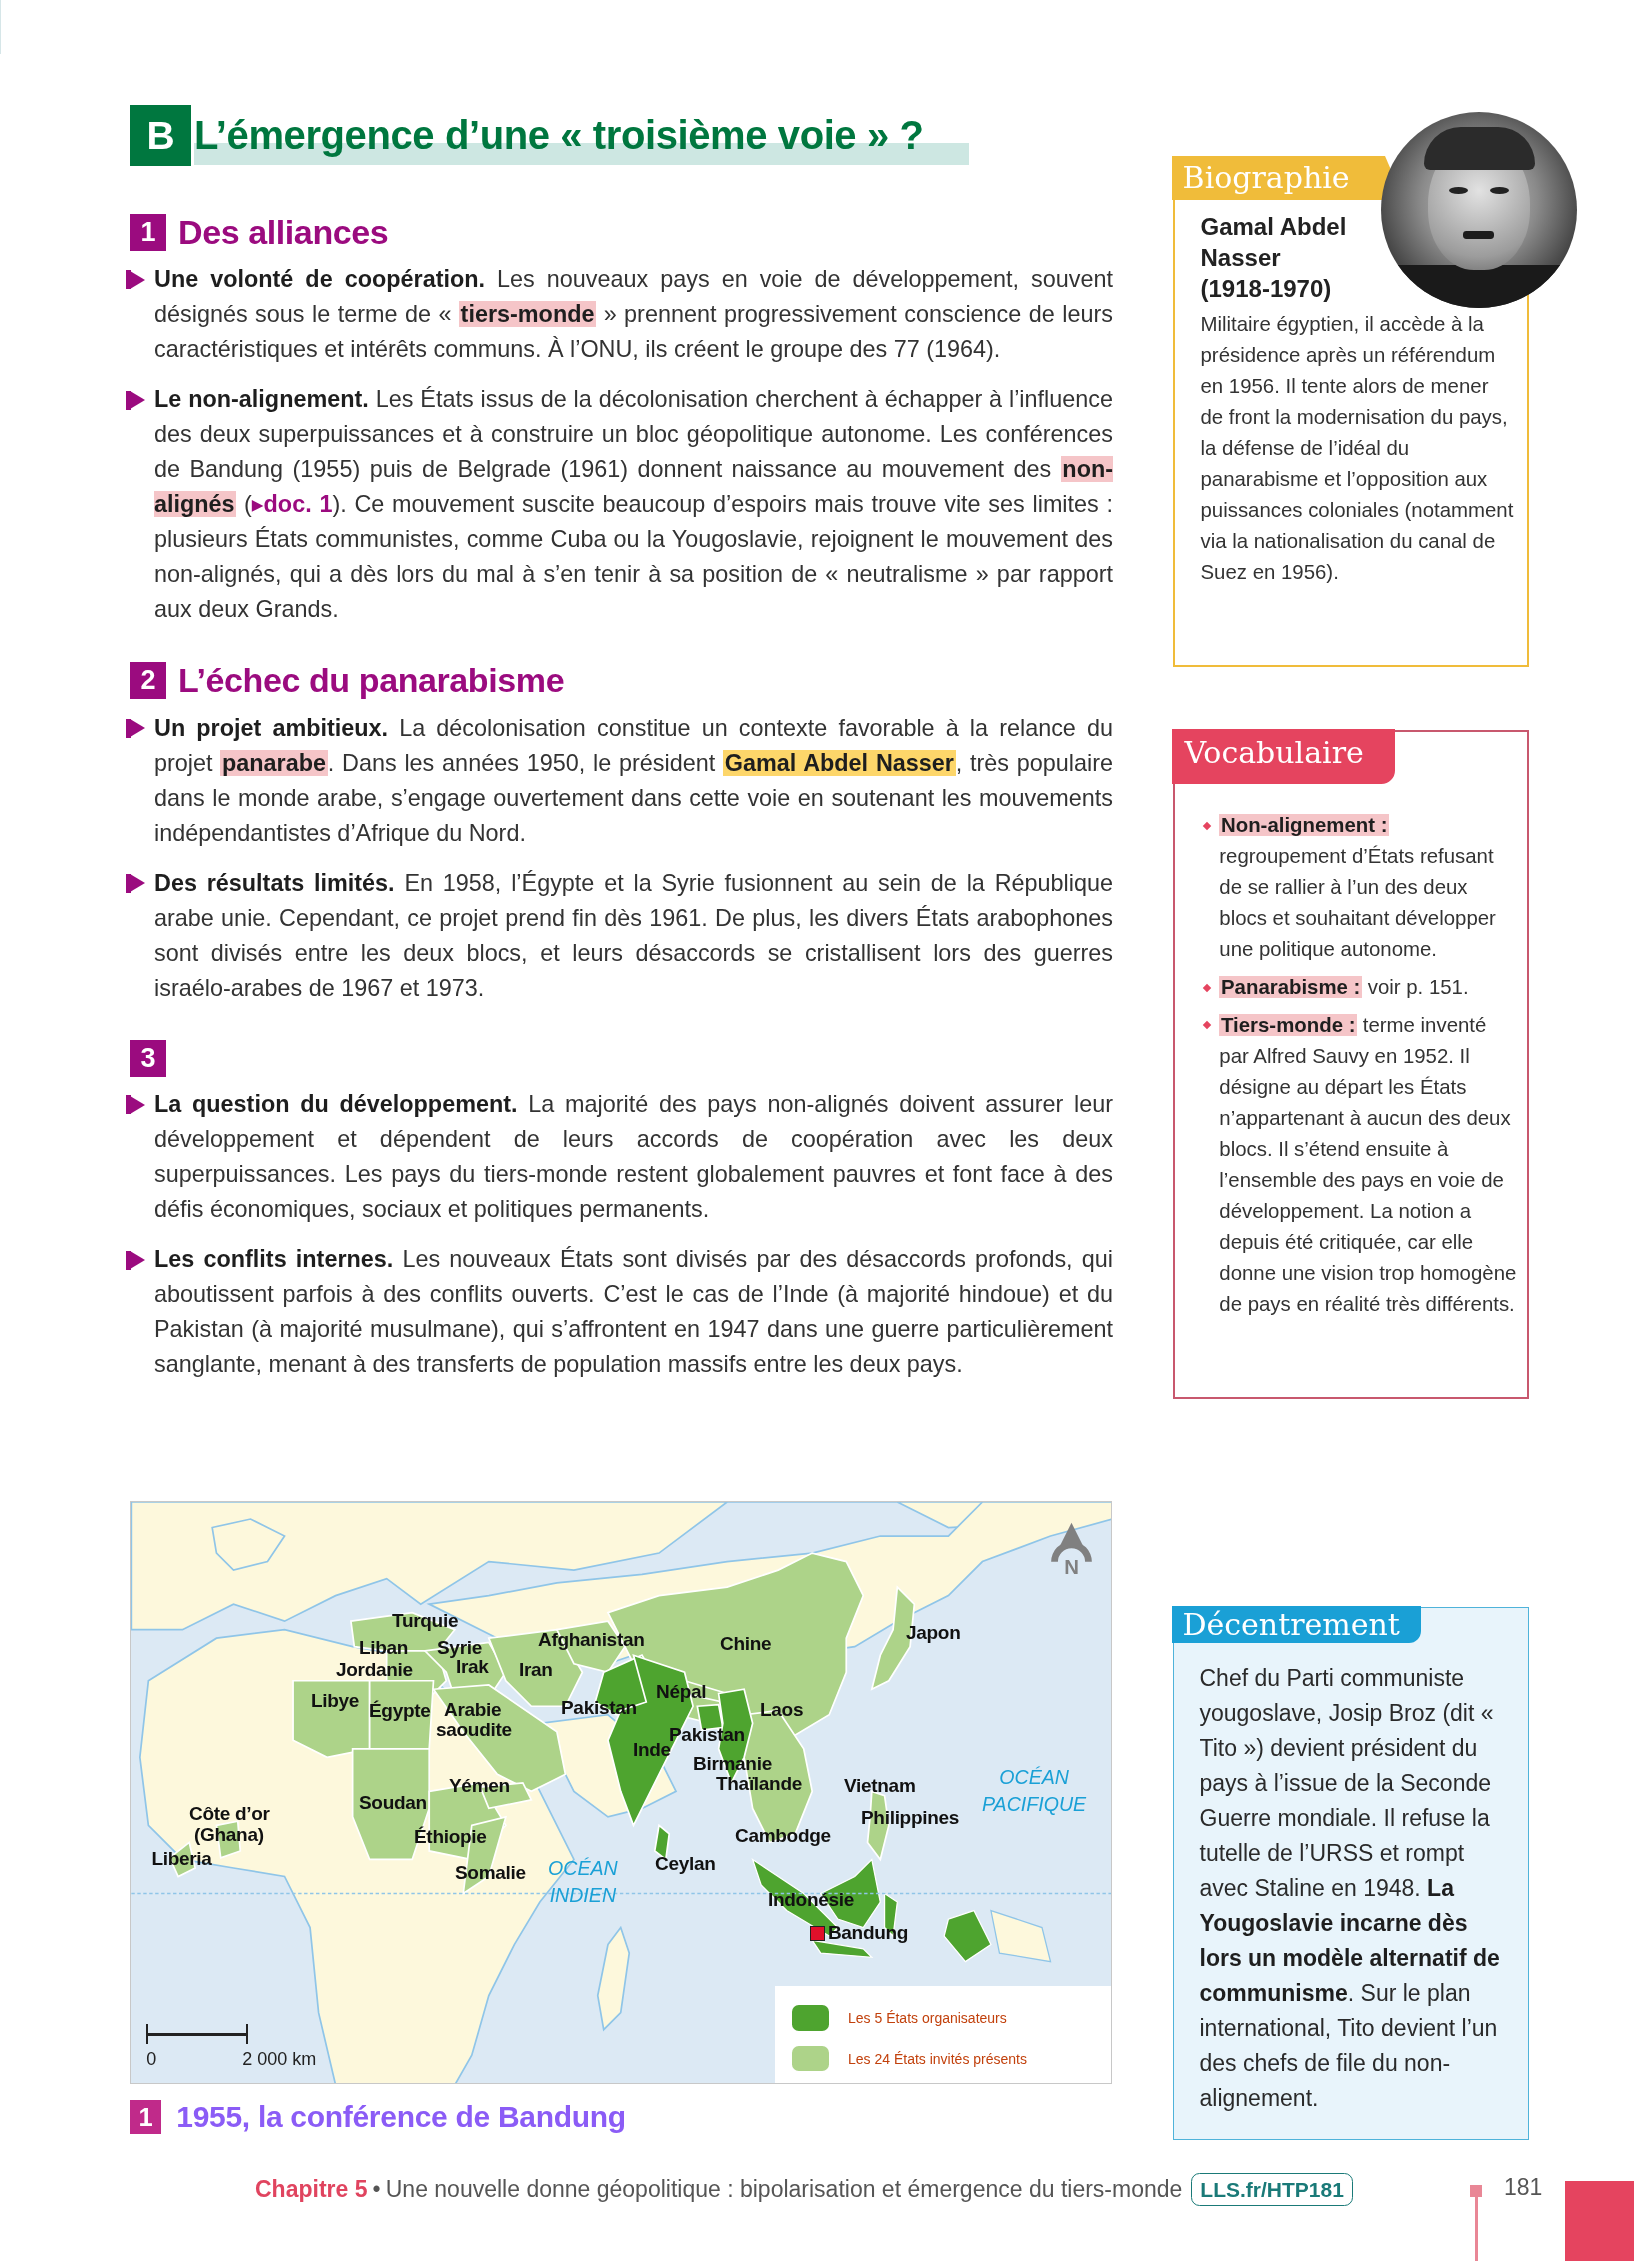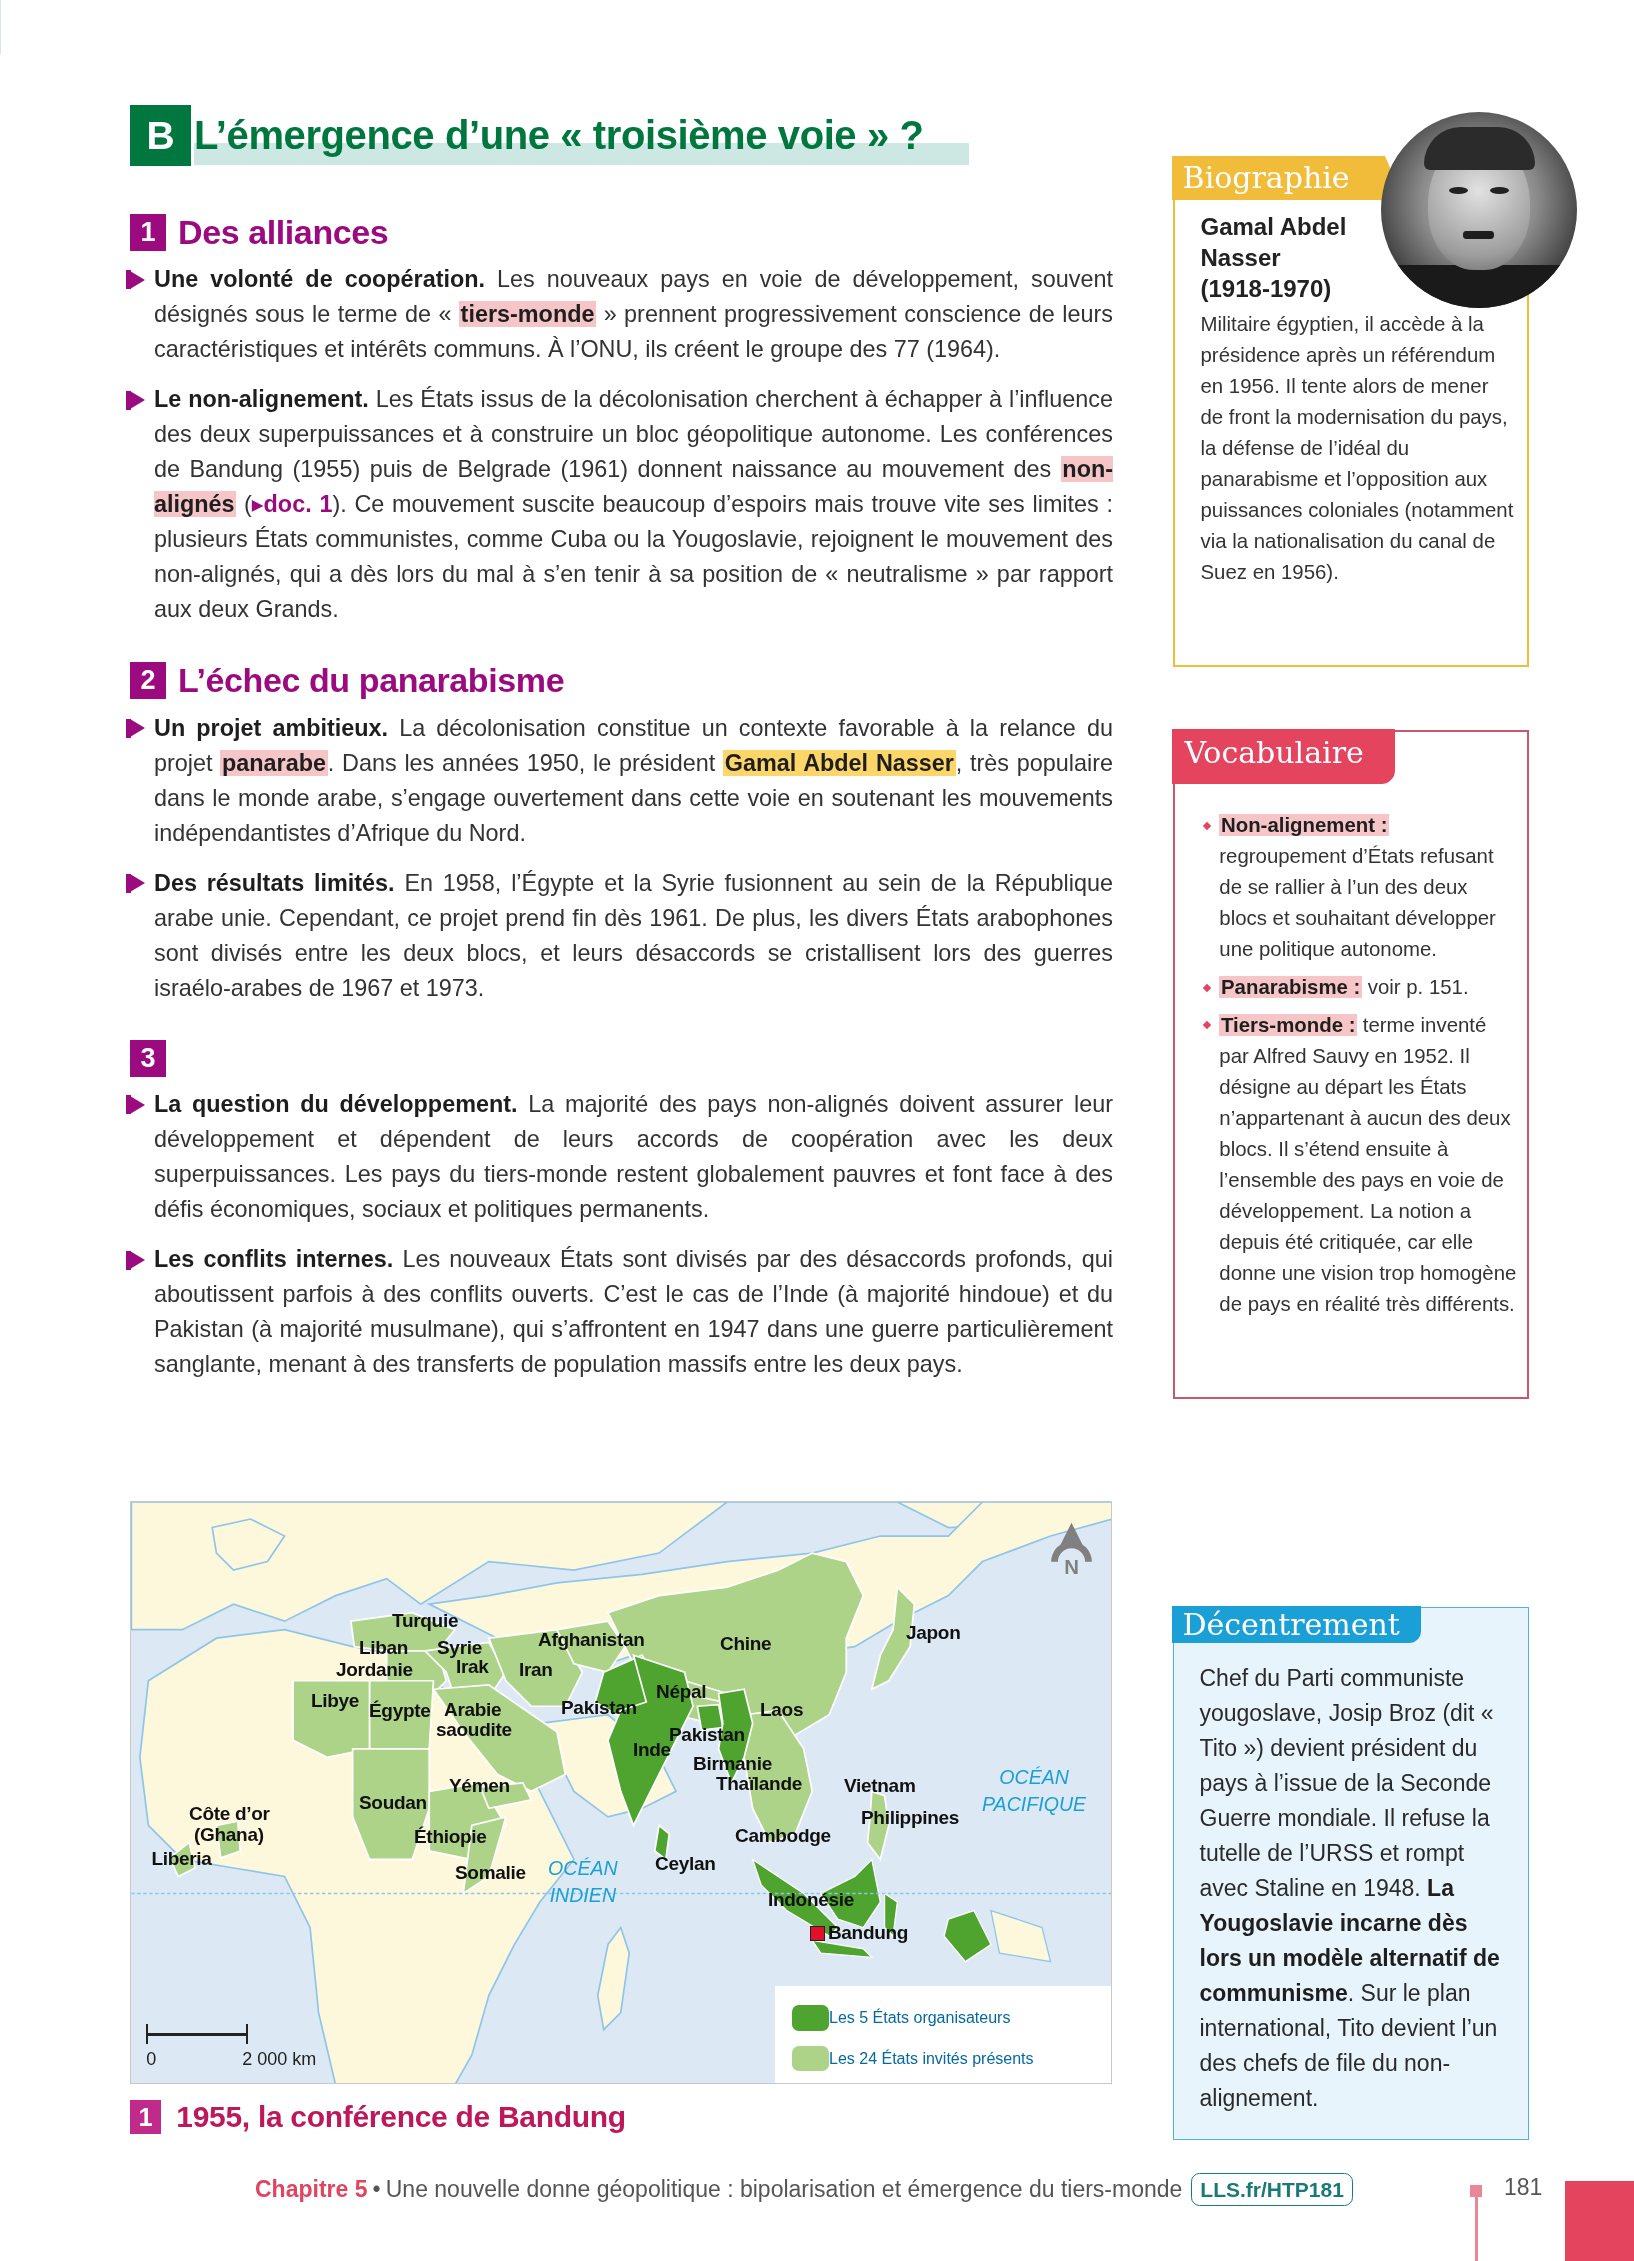--- a/index.html
+++ b/index.html
@@ -35,25 +35,25 @@
   .map-label { position: absolute; font-weight: bold; font-size: 19px; color: #111; white-space: nowrap; letter-spacing: -0.3px; line-height: 20.4px; }
   .ocean-label { position: absolute; font-style: italic; font-size: 19.6px; color: #1aa0d6; text-align: center; line-height: 27px; }
   .north { position: absolute; left: 915px; top: 19px; }
   .scale { position: absolute; left: 15.3px; top: 522px; }
   .scale-bar { width: 102px; height: 20.4px; border-left: 2.6px solid #222; border-right: 2.6px solid #222; position: relative; }
   .scale-bar::after { content: ""; position: absolute; left: 0; right: 0; top: 8.5px; height: 3.4px; background: #222; }
   .scale-labels { display: flex; justify-content: space-between; width: 170px; font-size: 18px; color: #222; margin-top: 5.1px; }
   .legend { position: absolute; left: 644px; top: 484px; width: 337px; height: 100px; background: #fff; padding: 19px 0 0 17px; }
   .legend-row { display: flex; align-items: center; margin-bottom: 15.3px; }
   .legend-swatch { width: 37px; height: 25.5px; border-radius: 6.8px; }
-  .legend-text { font-size: 16px; color: #0369a1; }
+  .legend-text { margin-left: 19px; font-size: 14px; color: #c2410c; }
 
   .map-caption { position: absolute; left: 130px; top: 2100px; display: flex; align-items: center; }
   .cap-num { width: 31px; height: 34px; background: #c02a8a; color: #fff; font-weight: bold; font-size: 25.5px; display: flex; align-items: center; justify-content: center; }
-  .cap-text { margin-left: 15.3px; font-size: 30px; font-weight: bold; color: #be185d; letter-spacing: -0.3px; }
+  .cap-text { margin-left: 15.3px; font-size: 30px; font-weight: bold; color: #8b5cf6; letter-spacing: -0.3px; }
 
   
   .bio { position: absolute; left: 1173px; top: 156px; width: 356px; height: 511px; border: 2.6px solid #f0bc3a; border-top: none; }
   .bio-tab { position: absolute; left: -2.6px; top: 0; height: 44px; width: 213px; background: #f0bc3a; color: #fff; font-family: "DejaVu Serif", serif; font-size: 30px; padding-left: 10.2px; line-height: 44px; }
   .bio-tab::after { content: ""; position: absolute; right: -19px; top: 0; border-bottom: 44px solid #f0bc3a; border-right: 19px solid transparent; }
   .bio-photo { position: absolute; left: 206px; top: -44px; width: 196px; height: 196px; border-radius: 50%; background: radial-gradient(circle at 50% 45%, #cfcfcf 0%, #8a8a8a 40%, #3a3a3a 75%, #1f1f1f 100%); overflow: hidden; }
   .bio-photo .face { position: absolute; left: 47px; top: 25.5px; width: 102px; height: 132px; border-radius: 50% 50% 45% 45%; background: radial-gradient(circle at 50% 40%, #e2e2e2, #9c9c9c 70%, #666); }
   .bio-photo .hair { position: absolute; left: 43px; top: 15.3px; width: 111px; height: 43px; border-radius: 51px 51px 8.5px 8.5px; background: #2b2b2b; }
   .bio-photo .eye1, .bio-photo .eye2 { position: absolute; top: 75px; width: 19px; height: 6.8px; border-radius: 50%; background: #222; }
   .bio-photo .eye1 { left: 68px; } .bio-photo .eye2 { left: 109px; }

